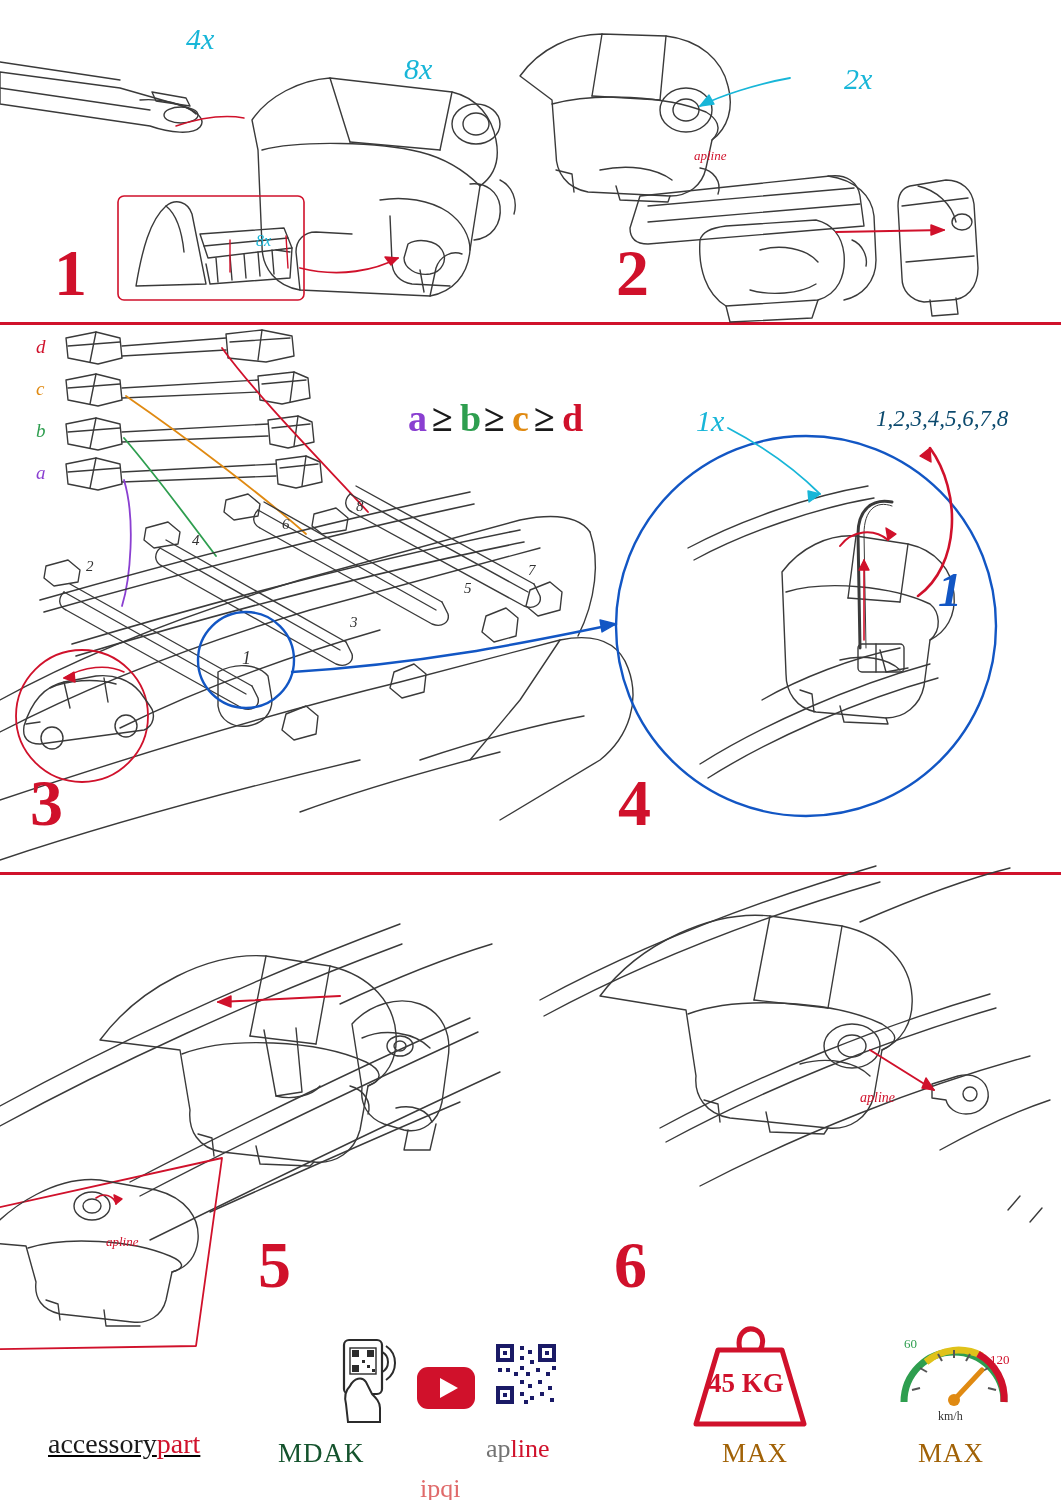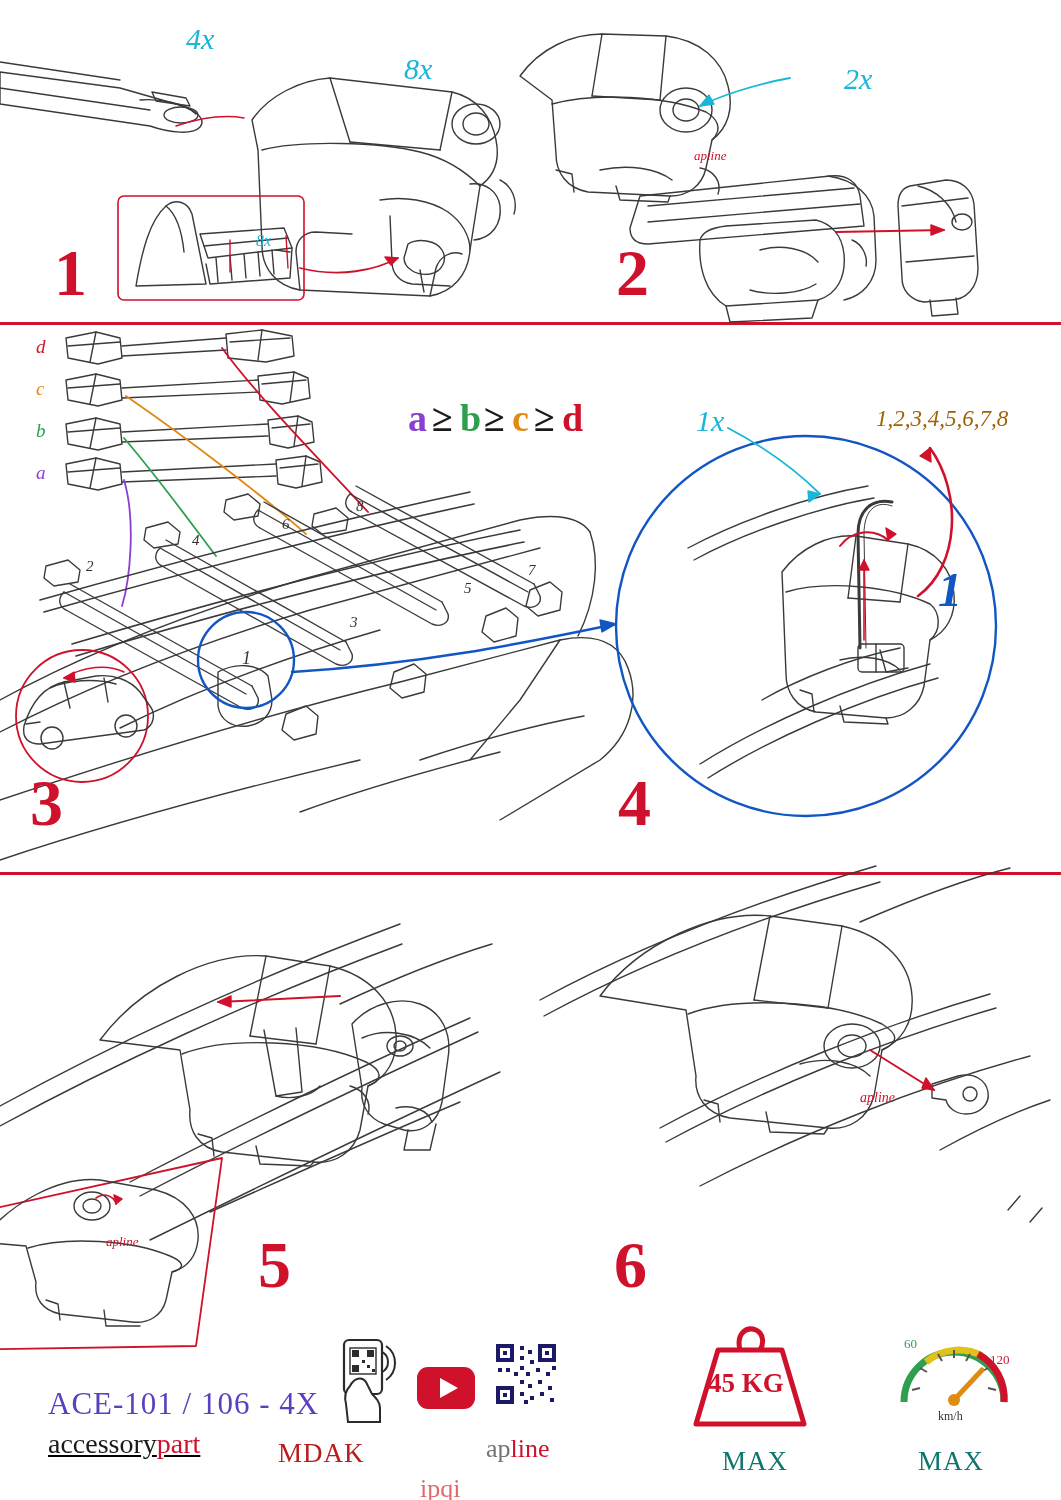--- a/index.html
+++ b/index.html
@@ -4,30 +4,30 @@
 <style>
   html,body{margin:0;padding:0;background:#ffffff;}
   body{width:1061px;height:1500px;position:relative;font-family:"Liberation Sans",sans-serif;overflow:hidden;}
   .sheet{position:absolute;left:0;top:0;width:1061px;height:1500px;}
   .hr{position:absolute;left:0;width:1061px;height:3px;background:#d0112b;}
   .stepnum{position:absolute;font-family:"Liberation Serif",serif;color:#d0112b;font-size:66px;font-weight:700;line-height:1;letter-spacing:-2px;}
   .qty{position:absolute;font-family:"Liberation Serif",serif;color:#18b6d8;font-size:30px;font-style:italic;}
   .lbl{position:absolute;font-family:"Liberation Serif",serif;font-size:19px;font-style:italic;}
   .svgwrap{position:absolute;left:0;top:0;width:1061px;height:1500px;pointer-events:none;}
   .ineq{position:absolute;font-family:"Liberation Serif",serif;font-size:38px;font-weight:700;}
-  .seqlbl{position:absolute;font-family:"Liberation Serif",serif;font-size:23px;color:#a16207;font-style:italic;}
+  .seqlbl{position:absolute;font-family:"Liberation Serif",serif;font-size:23px;color:#0c4a6e;font-style:italic;}
   .bignum-blue{position:absolute;font-family:"Liberation Serif",serif;color:#1256c4;font-size:48px;font-weight:700;font-style:italic;}
   .smallnum{position:absolute;font-family:"Liberation Serif",serif;font-size:15px;color:#333;font-style:italic;}
   .brand{position:absolute;font-family:"Liberation Serif",serif;}
   .code{font-size:31px;color:#5b3fbf;letter-spacing:1px;}
   .accpart{font-size:28px;}
   .accpart .a{color:#1a1a1a;}
   .accpart .p{color:#d0112b;}
   .foot-lbl{position:absolute;font-family:"Liberation Serif",serif;font-size:22px;}
-  .maxlbl{position:absolute;font-family:"Liberation Serif",serif;font-size:27px;color:#0f766e;letter-spacing:1px;margin-top:8px;}
+  .maxlbl{position:absolute;font-family:"Liberation Serif",serif;font-size:27px;color:#a16207;letter-spacing:1px;}
   .kgtxt{position:absolute;font-family:"Liberation Serif",serif;font-size:27px;color:#d0112b;font-weight:700;}
 </style>
 </head>
 <body>
 
 <div class="sheet">
 
   <div class="hr" style="top:322px;"></div>
   <div class="hr" style="top:872px;"></div>
 
@@ -348,41 +348,40 @@
   <div class="smallnum" style="left:350px;top:614px;">3</div>
   <div class="smallnum" style="left:192px;top:532px;">4</div>
   <div class="smallnum" style="left:464px;top:580px;">5</div>
   <div class="smallnum" style="left:282px;top:516px;">6</div>
   <div class="smallnum" style="left:528px;top:562px;">7</div>
   <div class="smallnum" style="left:356px;top:498px;">8</div>
 
   <div class="seqlbl" style="left:876px;top:406px;">1,2,3,4,5,6,7,8</div>
   <div class="bignum-blue" style="left:938px;top:562px;">1</div>
 
-  <div class="brand code" style="left:48px;top:1386px;">ACE-101 / 106 - 4X</div>
   <div class="brand accpart" style="left:48px;top:1428px;text-decoration:underline;">
     <span class="a">accessory</span><span class="p">part</span>
   </div>
 
   <svg style="position:absolute;left:336px;top:1338px;width:70px;height:86px;" viewBox="0 0 70 86">
     <rect x="8" y="2" width="38" height="54" rx="5" fill="none" stroke="#2b2b2b" stroke-width="2.2"></rect>
     <rect x="14" y="10" width="26" height="26" fill="none" stroke="#2b2b2b" stroke-width="1.4"></rect>
     <g fill="#2b2b2b">
       <rect x="16" y="12" width="7" height="7"></rect>
         <rect x="31" y="12" width="7" height="7"></rect>
         <rect x="16" y="27" width="7" height="7"></rect>
       <rect x="26" y="22" width="3" height="3"></rect>
         <rect x="31" y="27" width="3" height="3"></rect>
         <rect x="36" y="31" width="3" height="3"></rect>
     </g>
     <path d="M46 14 C54 18 54 30 46 34" fill="none" stroke="#2b2b2b" stroke-width="2"></path>
     <path d="M50 8 C62 16 62 34 50 42" fill="none" stroke="#2b2b2b" stroke-width="2"></path>
     <path d="M14 48 C18 40 26 38 30 44 L36 56 C40 60 44 64 44 70 L44 84 L12 84 L10 66 C8 58 10 52 14 48 Z" fill="#fff" stroke="#2b2b2b" stroke-width="2"></path>
   </svg>
-  <div class="foot-lbl" style="left:278px;top:1438px;font-size:27px;color:#b91c1c;letter-spacing:1px;">
+  <div class="foot-lbl" style="left:278px;top:1438px;font-size:27px;color:#14532d;letter-spacing:1px;">
     <span>MDAK</span>
   </div>
 
   <svg style="position:absolute;left:416px;top:1366px;width:60px;height:44px;" viewBox="0 0 60 44">
     <rect x="1" y="1" width="58" height="42" rx="11" fill="#d0112b"></rect>
     <path d="M24 12 L42 22 L24 32 Z" fill="#ffffff"></path>
   </svg>
   <div class="foot-lbl" style="left:420px;top:1434px;font-size:26px;color:#e06a6a;margin-top:40px;">
     <span>ipqi</span>
   </div>

